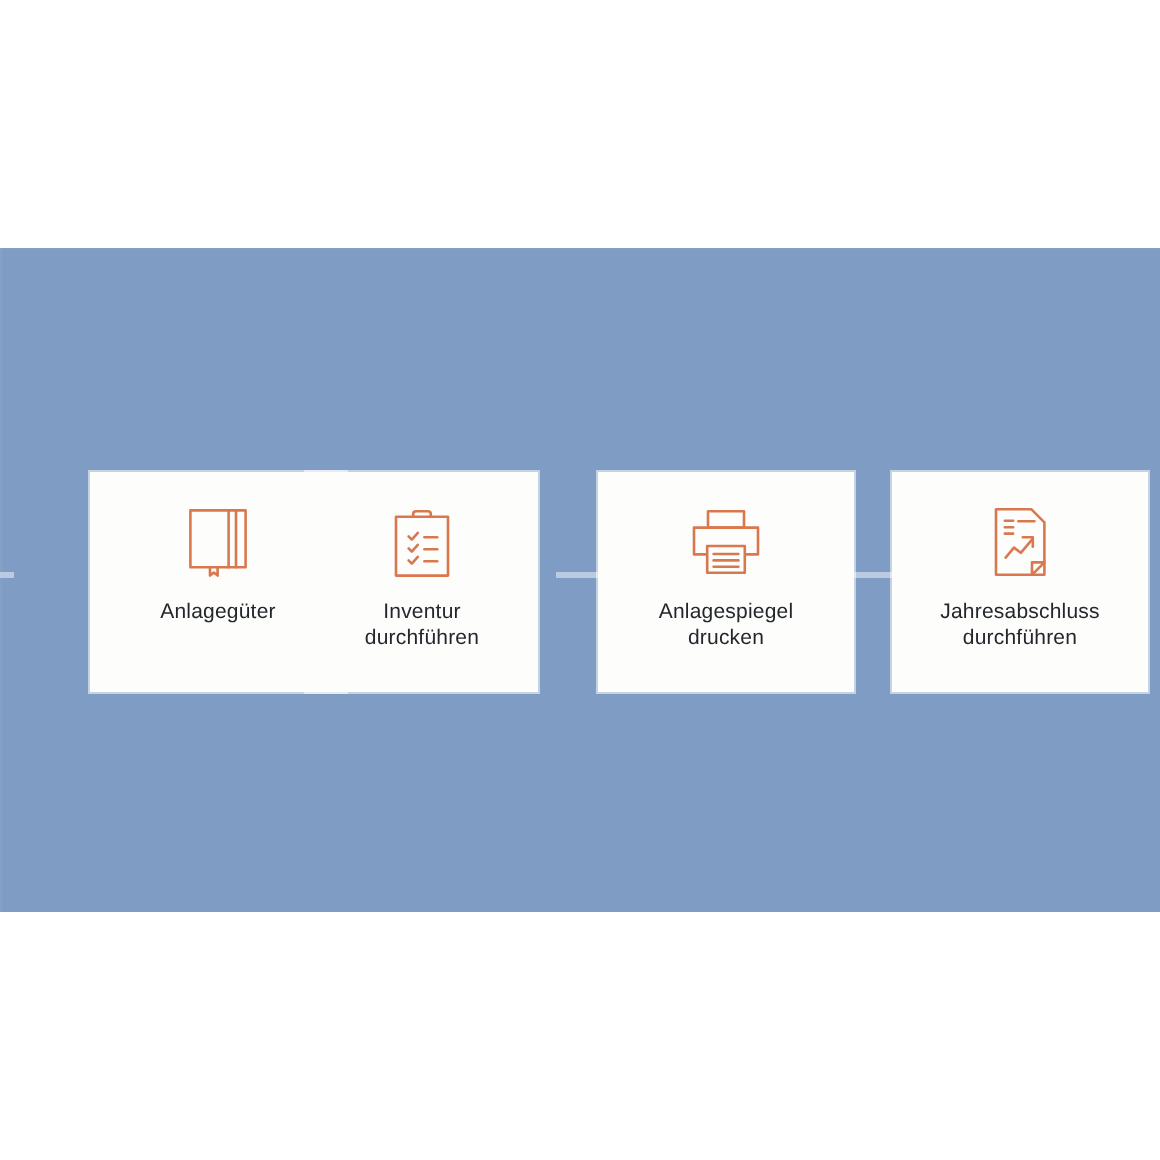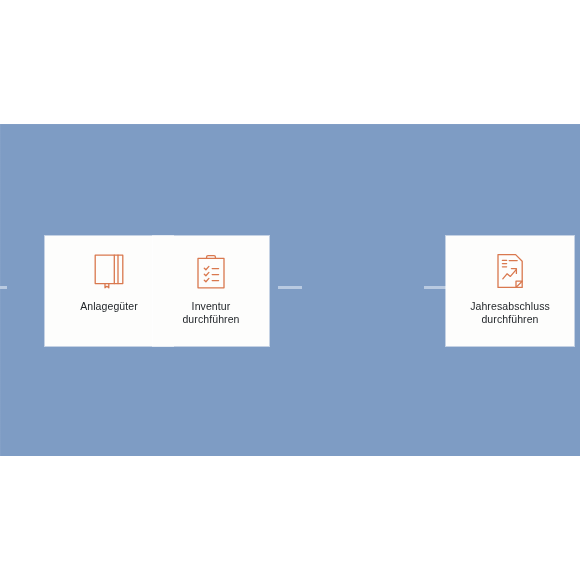--- a/index.html
+++ b/index.html
@@ -115,20 +115,34 @@
         <path d="M9.3 22.2 l1.6 1.6 l3.0 -3.4"></path>
         <path d="M17.2 22.6 h6.4"></path>
         <path d="M9.3 28.2 l1.6 1.6 l3.0 -3.4"></path>
         <path d="M17.2 28.6 h6.4"></path>
       </svg>
     </div>
     <div class="card-label">Inventur
 durchführen</div>
   </div>
 
+  <div class="card" id="card-2">
+    <div class="card-icon">
+      <svg width="38" height="36" viewBox="0 0 38 36" fill="none" stroke="#d9784e" stroke-width="1.3" stroke-linejoin="round" stroke-linecap="round">
+        <path d="M10.0 2.6 h18 v8.2 h-18 z"></path>
+        <path d="M3.0 10.8 h32 v13.4 h-32 z"></path>
+        <rect x="9.6" y="20.0" width="18.8" height="13.4" fill="#fdfdfc"></rect>
+        <path d="M12.8 24.0 h12.4"></path>
+        <path d="M12.8 27.2 h12.4"></path>
+        <path d="M12.8 30.4 h12.4"></path>
+      </svg>
+    </div>
+    <div class="card-label">Anlagespiegel
+drucken</div>
+  </div>
 
   <div class="card" id="card-3">
     <div class="card-icon">
       <svg width="32" height="38" viewBox="0 0 32 38" fill="none" stroke="#d9784e" stroke-width="1.3" stroke-linejoin="round" stroke-linecap="round">
         <path d="M4.0 2.6 h17.6 l6.6 6.6 v0 M4.0 2.6 v32.8 h24.2 v-26.2"></path>
         <path d="M22.0 35.4 l6.2 -6.2 h-6.2 z"></path>
         <path d="M8.4 8.4 h4.2 M8.4 11.6 h4.2 M8.4 14.8 h4.2"></path>
         <path d="M15.2 8.6 h8.0"></path>
         <path d="M8.8 26.8 l4.2 -5.0 l3.4 2.6 l5.6 -6.6"></path>
         <path d="M17.4 16.6 h5.0 v4.8"></path>

